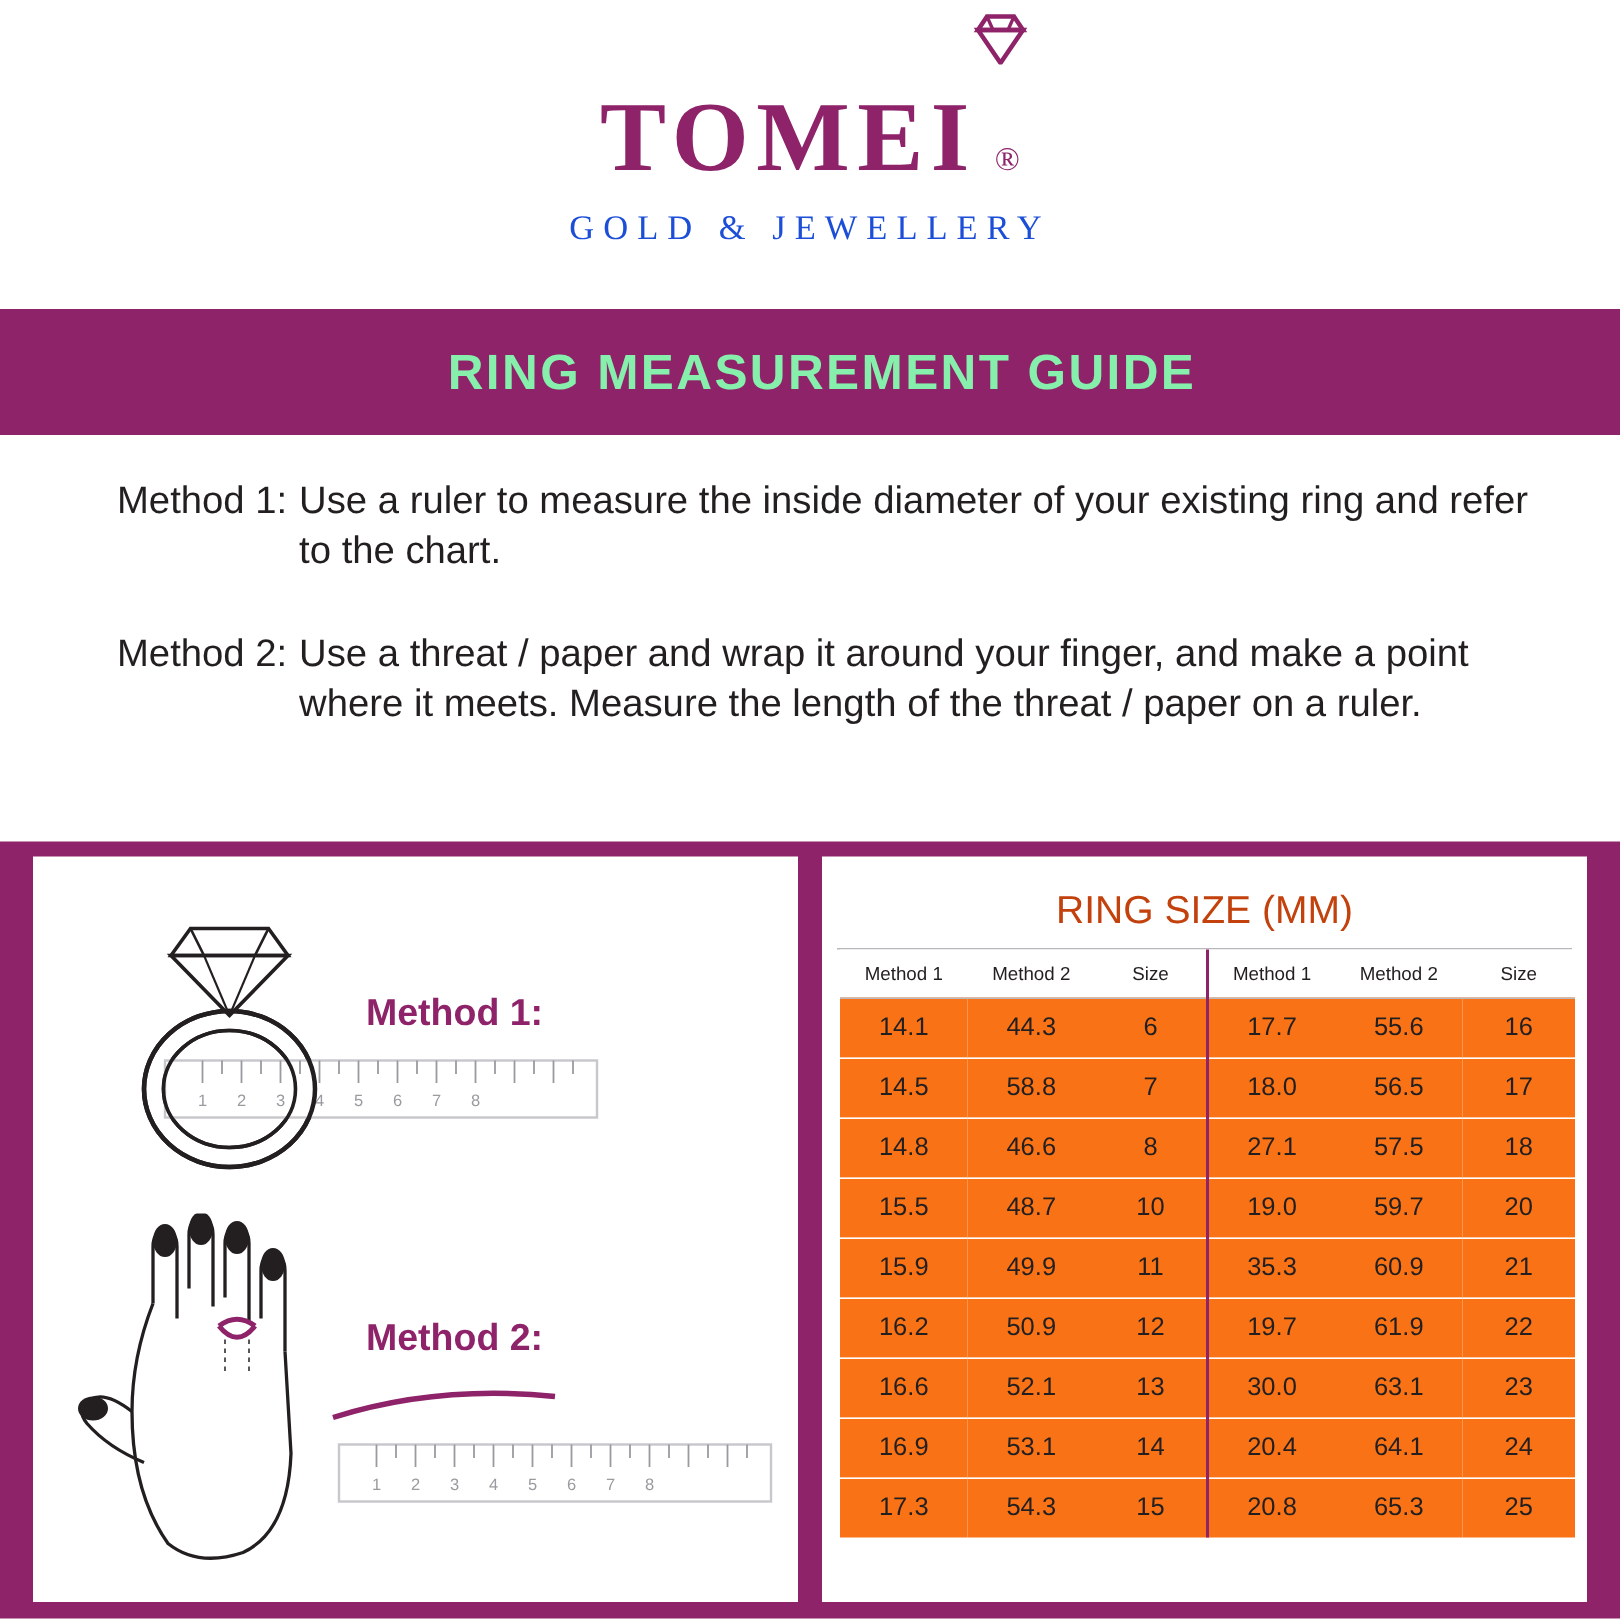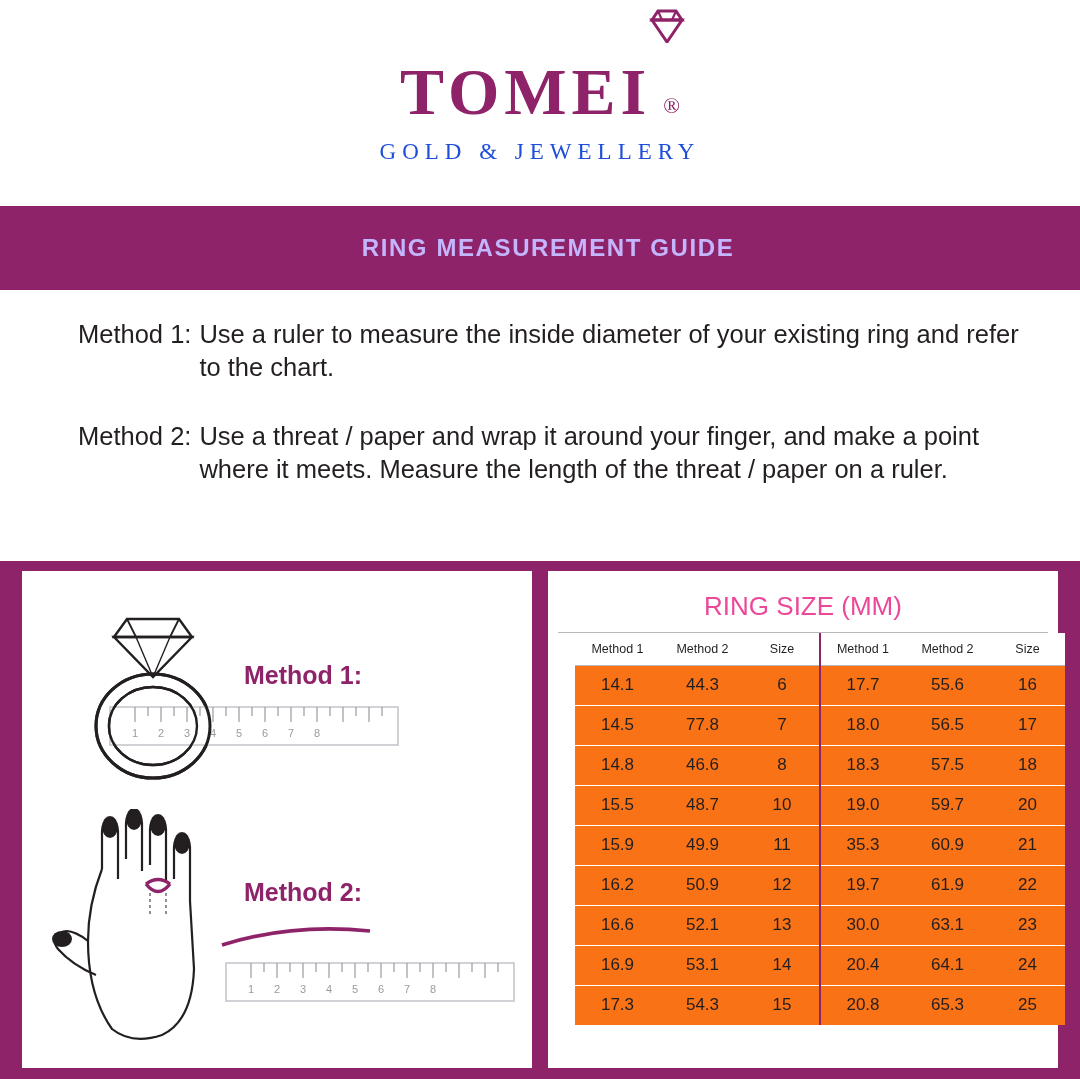--- a/index.html
+++ b/index.html
@@ -74,22 +74,22 @@
     position: absolute;
     top: 206px; left: 0;
     width: 1080px;
     height: 84px;
     background: #8e2369;
     display: flex;
     align-items: center;
     justify-content: center;
   }
   .banner-title {
-    color: #c4b5fd;
-    font-size: 24px;
+    color: #86efac;
+    font-size: 33px;
     font-weight: bold;
     letter-spacing: 1.6px;
     margin-left: 16px;
   }
 
   
   .methods {
     position: absolute;
     top: 318px;
     left: 78px;
@@ -145,28 +145,28 @@
   .hand-svg { position: absolute; top: 238px; left: 20px; }
   .ruler2-svg { position: absolute; top: 350px; left: 190px; }
 
   
   .table-title {
     height: 52px;
     display: flex;
     align-items: center;
     justify-content: center;
     font-size: 26px;
-    color: #ec4899;
+    color: #c2410c;
     border-bottom: 1px solid #b9b9bd;
     margin: 10px 10px 0 10px;
   }
   table.size-table {
     border-collapse: collapse;
     width: 490px;
-    margin: 0 27px;
+    margin: 0 12px;
     table-layout: fixed;
   }
   table.size-table th {
     font-size: 12.5px;
     font-weight: normal;
     color: #231f20;
     height: 32px;
     border-bottom: 1px solid #b9b9bd;
     background: #ffffff;
   }
@@ -370,31 +370,31 @@
         <tr>
           <td>14.1</td>
           <td>44.3</td>
           <td>6</td>
           <td class="sep">17.7</td>
           <td>55.6</td>
           <td>16</td>
         </tr>
         <tr>
           <td>14.5</td>
-          <td>77.8</td>
+          <td>58.8</td>
           <td>7</td>
           <td class="sep">18.0</td>
           <td>56.5</td>
           <td>17</td>
         </tr>
         <tr>
           <td>14.8</td>
           <td>46.6</td>
           <td>8</td>
-          <td class="sep">18.3</td>
+          <td class="sep">27.1</td>
           <td>57.5</td>
           <td>18</td>
         </tr>
         <tr>
           <td>15.5</td>
           <td>48.7</td>
           <td>10</td>
           <td class="sep">19.0</td>
           <td>59.7</td>
           <td>20</td>

